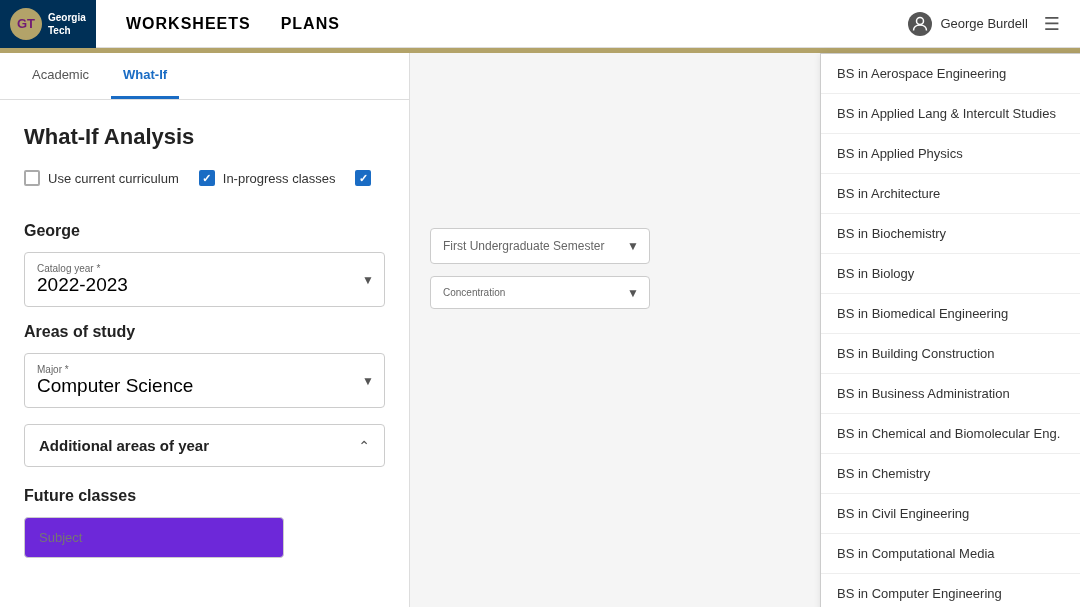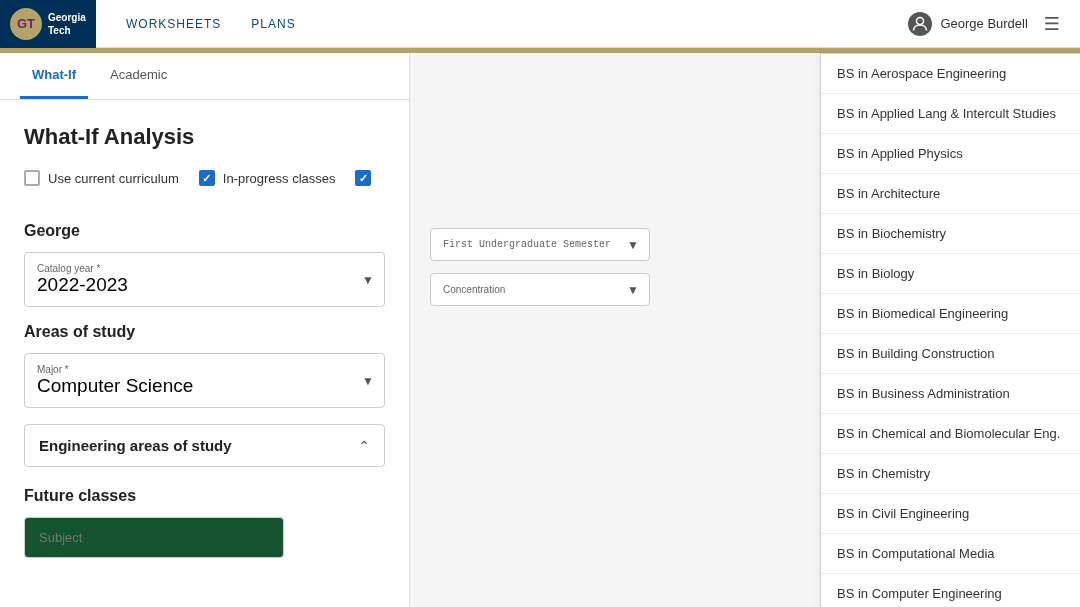--- a/index.html
+++ b/index.html
@@ -10,21 +10,21 @@
       display: flex; align-items: center; justify-content: space-between;
       background: #fff; border-bottom: 1px solid #ddd;
       height: 48px; padding: 0 20px;
     }
     .nav-logo {
       display: flex; align-items: center; background: #003057; height: 48px;
       width: 96px; padding: 0 10px; margin-left: -20px;
     }
     .nav-logo-text { color: #fff; font-size: 11px; font-weight: bold; margin-left: 6px; line-height: 1.2; }
     .nav-links { display: flex; gap: 30px; margin-left: 20px; }
-    .nav-link { font-size: 12px; font-weight: normal; color: #0c4a6e; letter-spacing: 1px; cursor: pointer; }
+    .nav-link { font-size: 16px; font-weight: bold; color: #000000; letter-spacing: 1px; cursor: pointer; }
     .nav-right { display: flex; align-items: center; gap: 16px; }
     .nav-user { display: flex; align-items: center; gap: 8px; font-size: 13px; color: #333; }
     .nav-user-icon { width: 24px; height: 24px; border-radius: 50%; background: #555; display: flex; align-items: center; justify-content: center; color: #fff; font-size: 12px; }
     .nav-menu-icon { font-size: 18px; color: #555; cursor: pointer; }
 
     
     .gold-bar { height: 5px; background: #B3A369; }
 
     
     .main-content { display: flex; height: calc(607px - 53px); }
@@ -61,21 +61,21 @@
     .dropdown-arrow { position: absolute; right: 10px; top: 50%; transform: translateY(-50%); color: #555; font-size: 12px; }
 
     .areas-section { margin-top: 4px; }
     .areas-header { display: flex; justify-content: space-between; align-items: center; border: 1px solid #ccc; border-radius: 4px; padding: 12px 14px; background: #fff; cursor: pointer; }
     .areas-header-text { font-size: 15px; font-weight: 600; color: #222; }
     .areas-chevron { font-size: 14px; color: #555; }
 
     .future-section { margin-top: 20px; }
     .subject-input {
       width: 260px; border: 1px solid #ccc; border-radius: 4px; padding: 12px 14px;
-      font-size: 13px; color: #aaa; background: #14532d;
+      font-size: 13px; color: #aaa; background: #6d28d9;
     }
 
     
     .right-area { flex: 1; background: #f5f5f5; position: relative; }
 
     
     .dropdown-overlay {
       position: absolute; left: 410px; top: 0; width: 300px; height: 100%;
       z-index: 100;
     }
@@ -142,22 +142,22 @@
   </div>
 </div>
 
 <div class="gold-bar"></div>
 
 <div class="main-content">
 
   <div class="left-panel">
 
     <div class="tab-bar">
+      <div class="tab">Academic</div>
       <div class="tab active">What-If</div>
-      <div class="tab">Academic</div>
     </div>
 
     <div class="panel-body">
       <div class="panel-title">What-If Analysis</div>
 
       <div class="checkboxes-row">
         <div class="checkbox-item">
           <div class="checkbox-box"></div>
           <span>Use current curriculum</span>
         </div>
@@ -187,38 +187,38 @@
       <div class="dropdown-row">
         <div class="dropdown-field" style="position:relative;">
           <div class="dropdown-label">Major *</div>
           <div class="dropdown-value">Computer Science</div>
           <span class="dropdown-arrow">▼</span>
         </div>
       </div>
 
       <div class="areas-section">
         <div class="areas-header">
-          <span class="areas-header-text">Engineering areas of study</span>
+          <span class="areas-header-text">Additional areas of year</span>
           <span class="areas-chevron">⌃</span>
         </div>
       </div>
 
       <div class="future-section">
         <div class="section-label">Future classes</div>
         <input class="subject-input" type="text" placeholder="Subject" style="">
       </div>
     </div>
   </div>
 
   <div class="right-area">
 
     <div class="right-panel-content">
       <div style="margin-top: 155px;">
         <div class="dropdown-field" style="width:220px; margin-bottom: 12px;">
-          <div class="dropdown-label" style="font-size:10px; color:#666;font-family:Liberation Mono, monospace;">First Undergraduate Semester</div>
+          <div class="dropdown-label" style="font-size:12px; color:#666;">First Undergraduate Semester</div>
           <div class="dropdown-value" style="font-size:13px;"></div>
           <span class="dropdown-arrow">▼</span>
         </div>
         <div class="dropdown-field" style="width:220px;">
           <div class="dropdown-label" style="font-size:10px; color:#666;">Concentration</div>
           <div class="dropdown-value" style="font-size:13px;"></div>
           <span class="dropdown-arrow">▼</span>
         </div>
       </div>
     </div>

